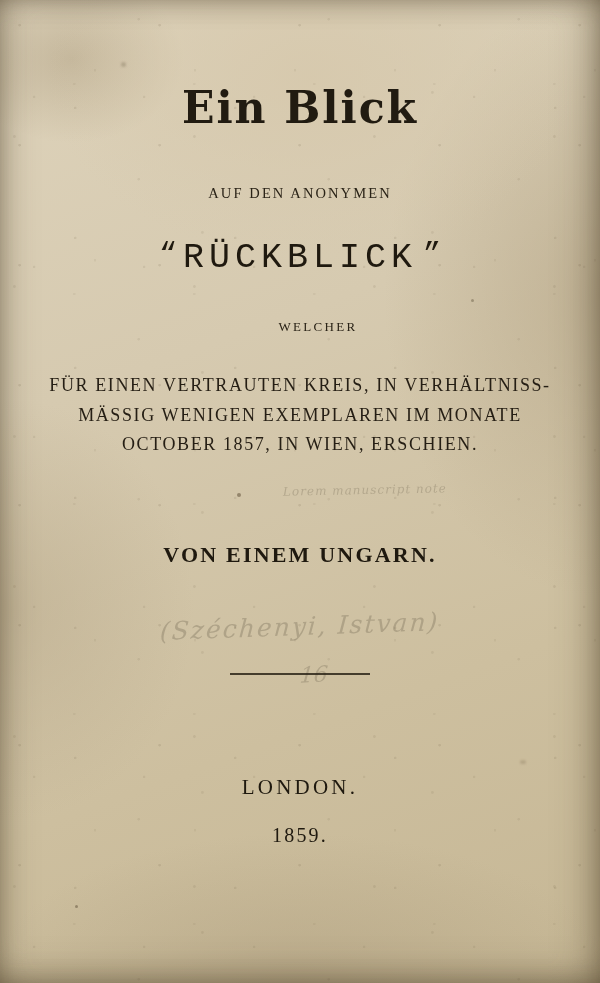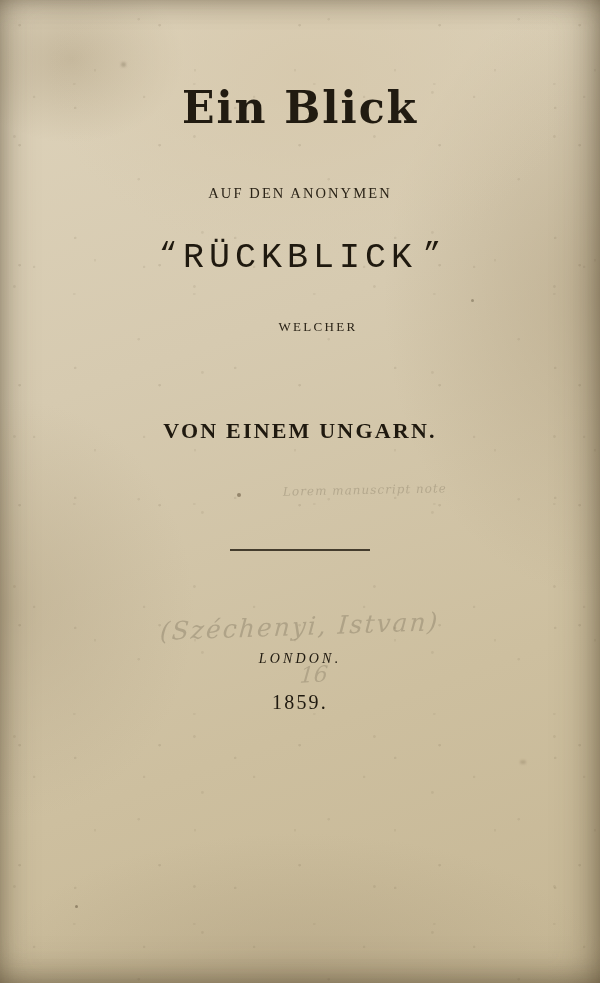--- a/index.html
+++ b/index.html
@@ -111,25 +111,24 @@
     font-weight: bold;
   }
   .rule {
     width: 140px;
     height: 0;
     border-top: 2px solid #2b2418;
     margin: 0 auto;
     opacity: 0.85;
   }
   .imprint-city {
-    font-size: 14px;
+    font-size: 21px;
     letter-spacing: 3.2px;
     text-transform: uppercase;
     color: #1f190f;
-    font-style: italic;
   }
   .imprint-year {
     font-size: 20px;
     letter-spacing: 2.2px;
     color: #1f190f;
   }
   
   .pencil {
     position: absolute;
     z-index: 2;
@@ -206,20 +205,25 @@
     <div class="gothic mt-h1">Ein Blick</div>
 
     <div class="small-caps-line mt-a">auf den anonymen</div>
 
     <div class="title-quoted mt-b">
       <span class="q">“</span><span>RÜCKBLICK</span><span class="q">”</span>
     </div>
 
     <div class="small-caps-line welcher mt-c">welcher</div>
 
+    <div class="para mt-d">
+      <div>für einen vertrauten Kreis, in verhältniss-</div>
+      <div>mässig wenigen Exemplaren im Monate</div>
+      <div>October 1857, in Wien, erschien.</div>
+    </div>
 
     <div class="author mt-e">Von einem Ungarn.</div>
 
     <div class="rule mt-f"></div>
 
     <div class="imprint-city mt-g">London.</div>
     <div class="imprint-year mt-h">1859.</div>
 
   </div>
 

